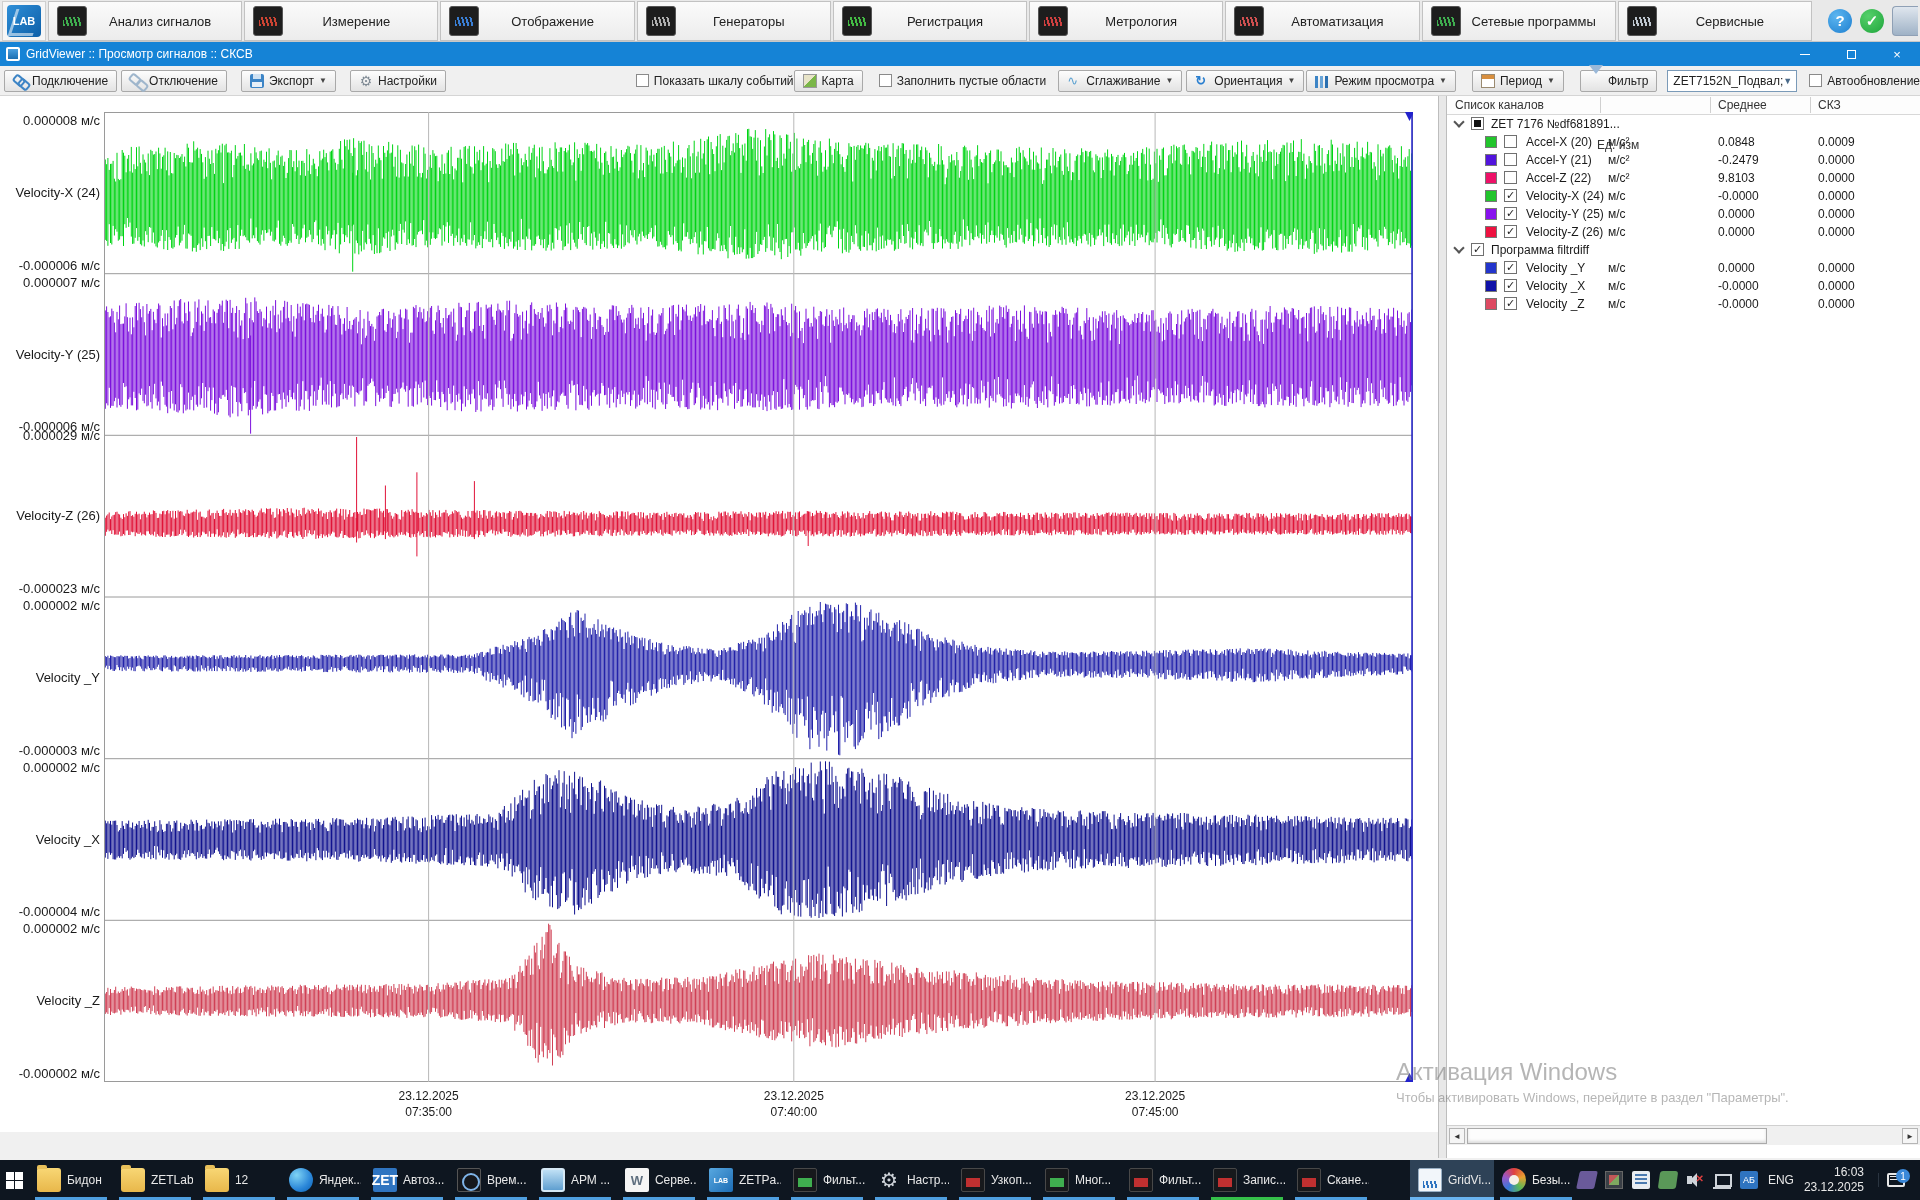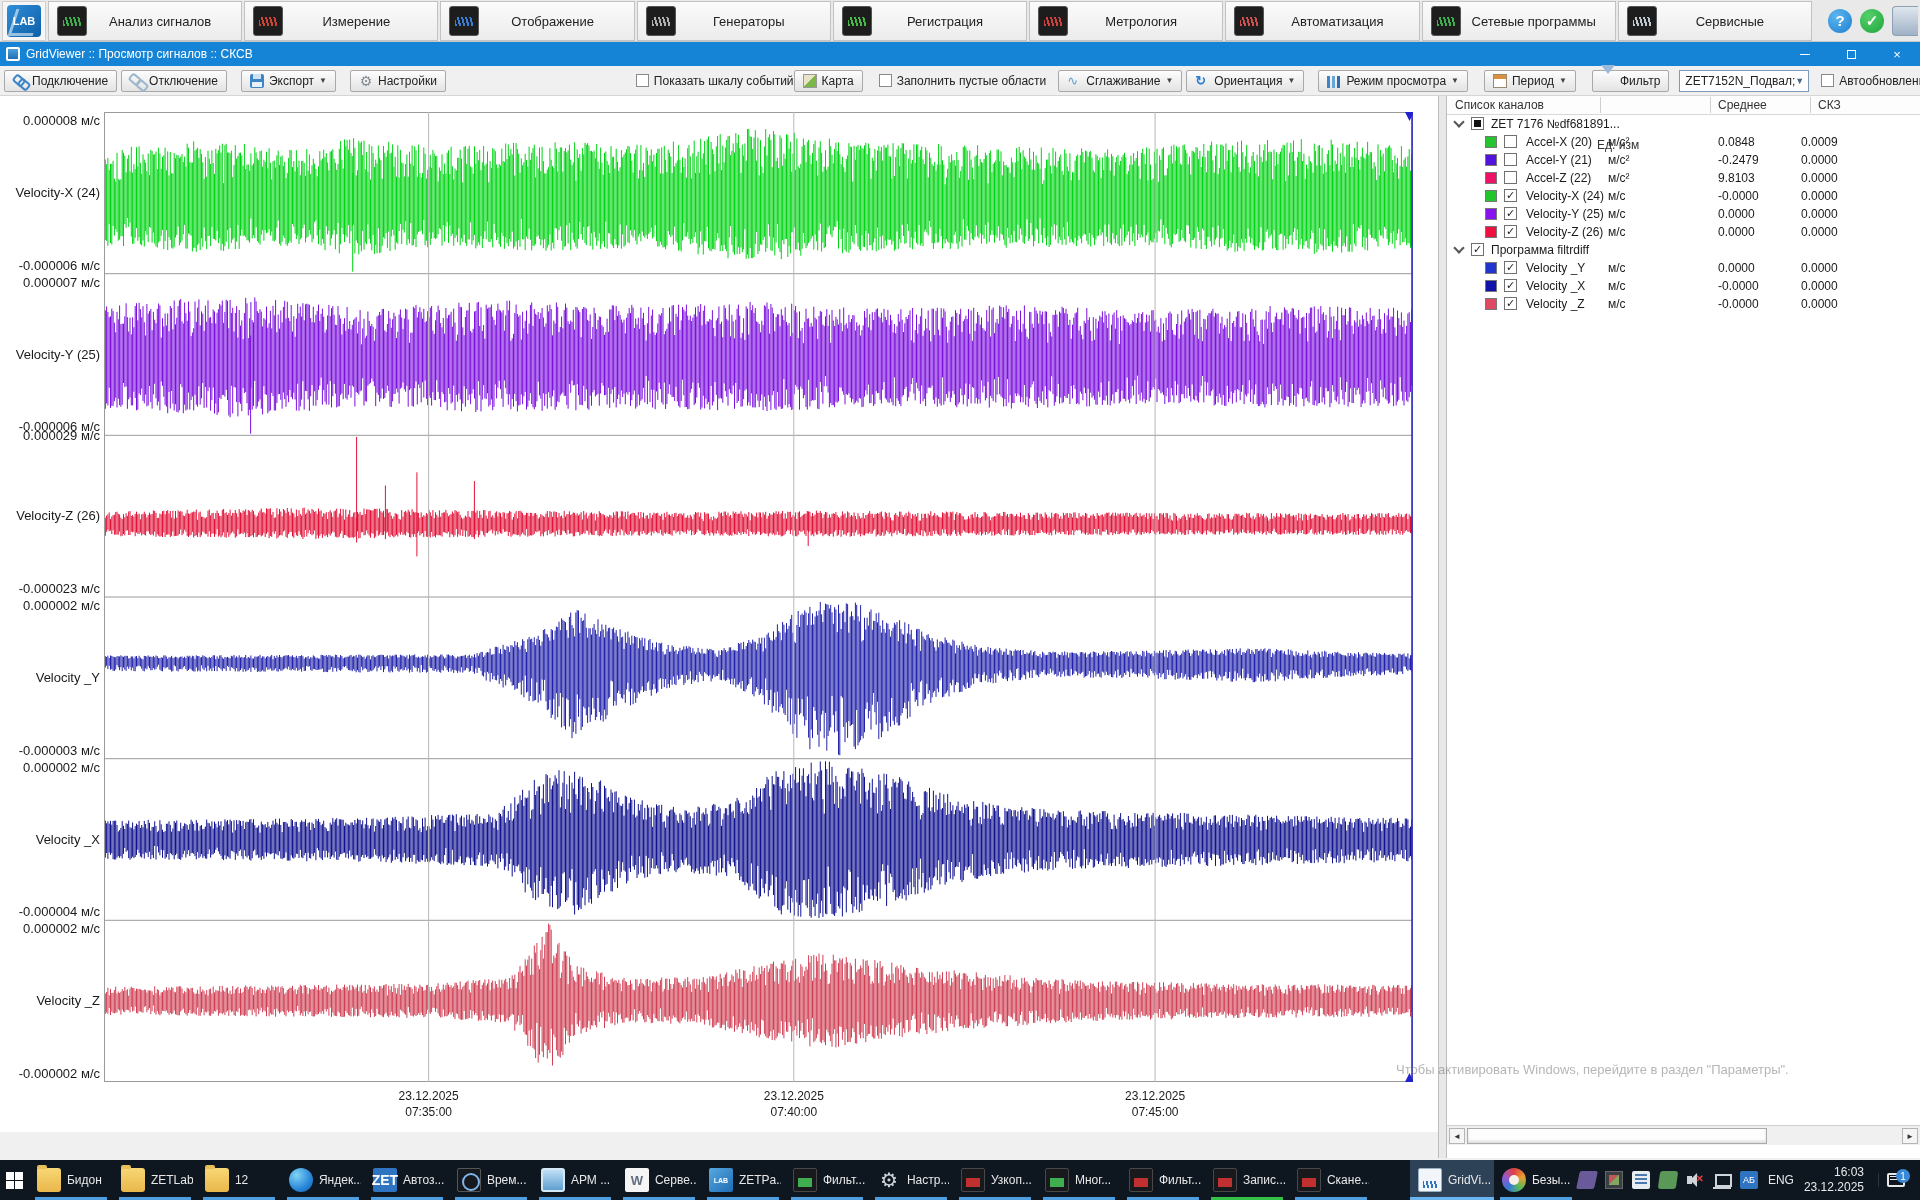--- a/index.html
+++ b/index.html
@@ -76,21 +76,21 @@
   .hsep { position:absolute; top:1px; width:1px; height:16px; background:#d0d0d0; }
   #chrows { position:absolute; left:0; top:19px; width:543px; }
   .trow { position:relative; height:18px; display:flex; align-items:center; }
   .chev { width:8px; height:8px; border-right:2px solid #555; border-bottom:2px solid #555; transform:rotate(45deg); position:absolute; left:8px; top:3px; }
   .chk { width:13px; height:13px; background:#fff; border:1px solid #707070; position:absolute; display:flex; align-items:center; justify-content:center; font-size:11px; color:#222; }
   .chk .part { width:7px; height:7px; background:#111; }
   .swatch { width:12px; height:12px; border:1px solid #777; position:absolute; }
   .tname { position:absolute; white-space:nowrap; }
   .tunit { position:absolute; left:161px; }
   .tmean { position:absolute; left:271px; }
-  .trms  { position:absolute; left:354px; }
+  .trms  { position:absolute; left:371px; }
   #chpanel-scroll { position:absolute; left:0; top:1029px; width:473px; height:20px; background:#f0f0f0; border-top:1px solid #d0d0d0; }
   .sb-arr { position:absolute; top:2px; width:16px; height:16px; background:#f5f5f5; border:1px solid #b5b5b5; font-size:8px; color:#333; display:flex; align-items:center; justify-content:center; }
   #sb-thumb { position:absolute; left:20px; top:2px; width:300px; height:16px; background:#fdfdfd; border:1px solid #aaa; box-shadow:inset 0 -2px 3px #ddd; }
 
   
   #watermark { position:absolute; left:1396px; top:1058px; z-index:9; pointer-events:none; }
   #wm1 { font-size:24px; color:rgba(120,120,120,.55); }
   #wm2 { font-size:13px; color:rgba(120,120,120,.55); margin-top:4px; }
 
   
@@ -268,21 +268,21 @@
   <span class="tbtn" style="margin-left:12px">
       <span class="mi mi-wave">∿</span>
       <span>Сглаживание</span>
       <span class="arr">▼</span>
     </span>
   <span class="tbtn">
       <span class="mi mi-rotate">↻</span>
       <span>Ориентация</span>
       <span class="arr">▼</span>
     </span>
-  <span class="tbtn" style="margin-left:14px">
+  <span class="tbtn" style="margin-left:2px">
       <span class="mi mi-bars"></span>
       <span>Режим просмотра</span>
       <span class="arr">▼</span>
     </span>
   <span class="tbtn" style="margin-left:16px">
       <span class="mi mi-cal"></span>
       <span>Период</span>
       <span class="arr">▼</span>
     </span>
   <span class="tbtn" style="margin-left:16px">
@@ -479,20 +479,21 @@
   </div>
 </div>
   <div id="chpanel-scroll">
     <span class="sb-arr" style="left:2px">◄</span>
     <span id="sb-thumb"></span>
     <span class="sb-arr" style="right:2px">►</span>
   </div>
 </div>
 
 <div id="watermark">
+  <div id="wm1">Активация Windows</div>
   <div id="wm2">Чтобы активировать Windows, перейдите в раздел "Параметры".</div>
 </div>
 
 <div id="taskbar">
   <div id="start-btn">
       <span id="start-glyph"></span>
     </div>
   <div id="task-apps" style="display:flex">
   <div class="task">
     <span class="ticon ticon-folder"></span>

